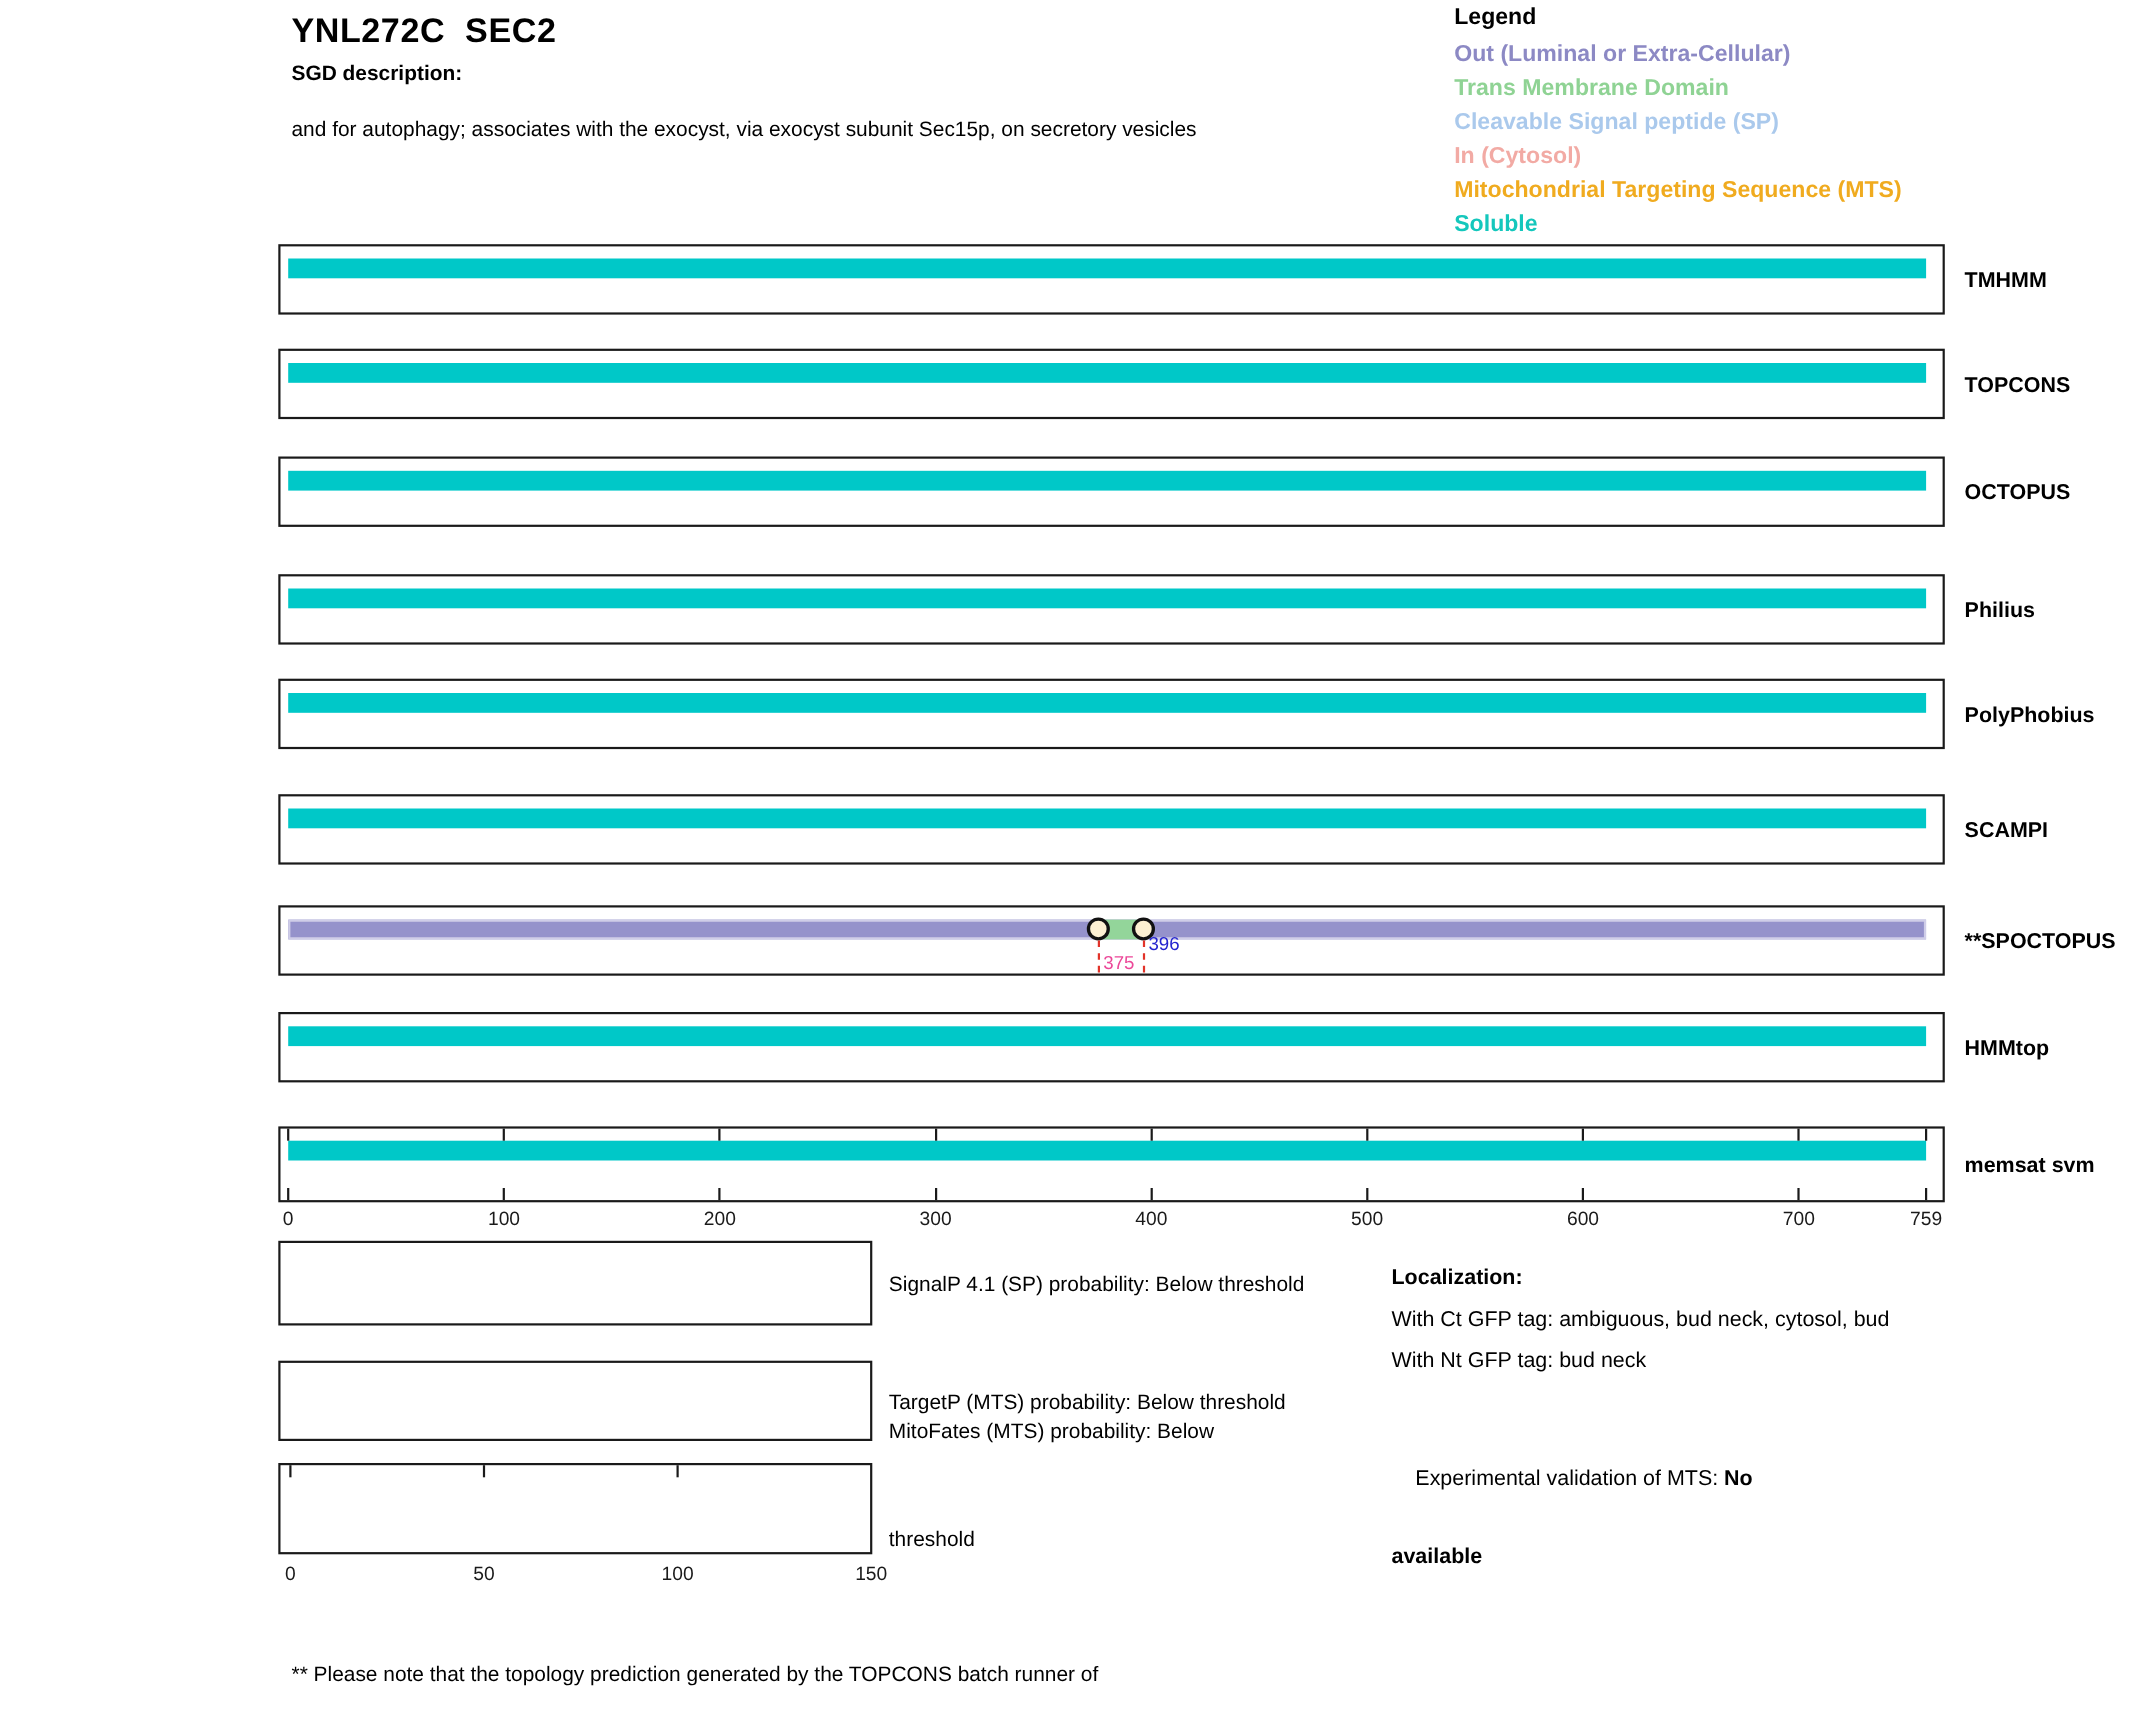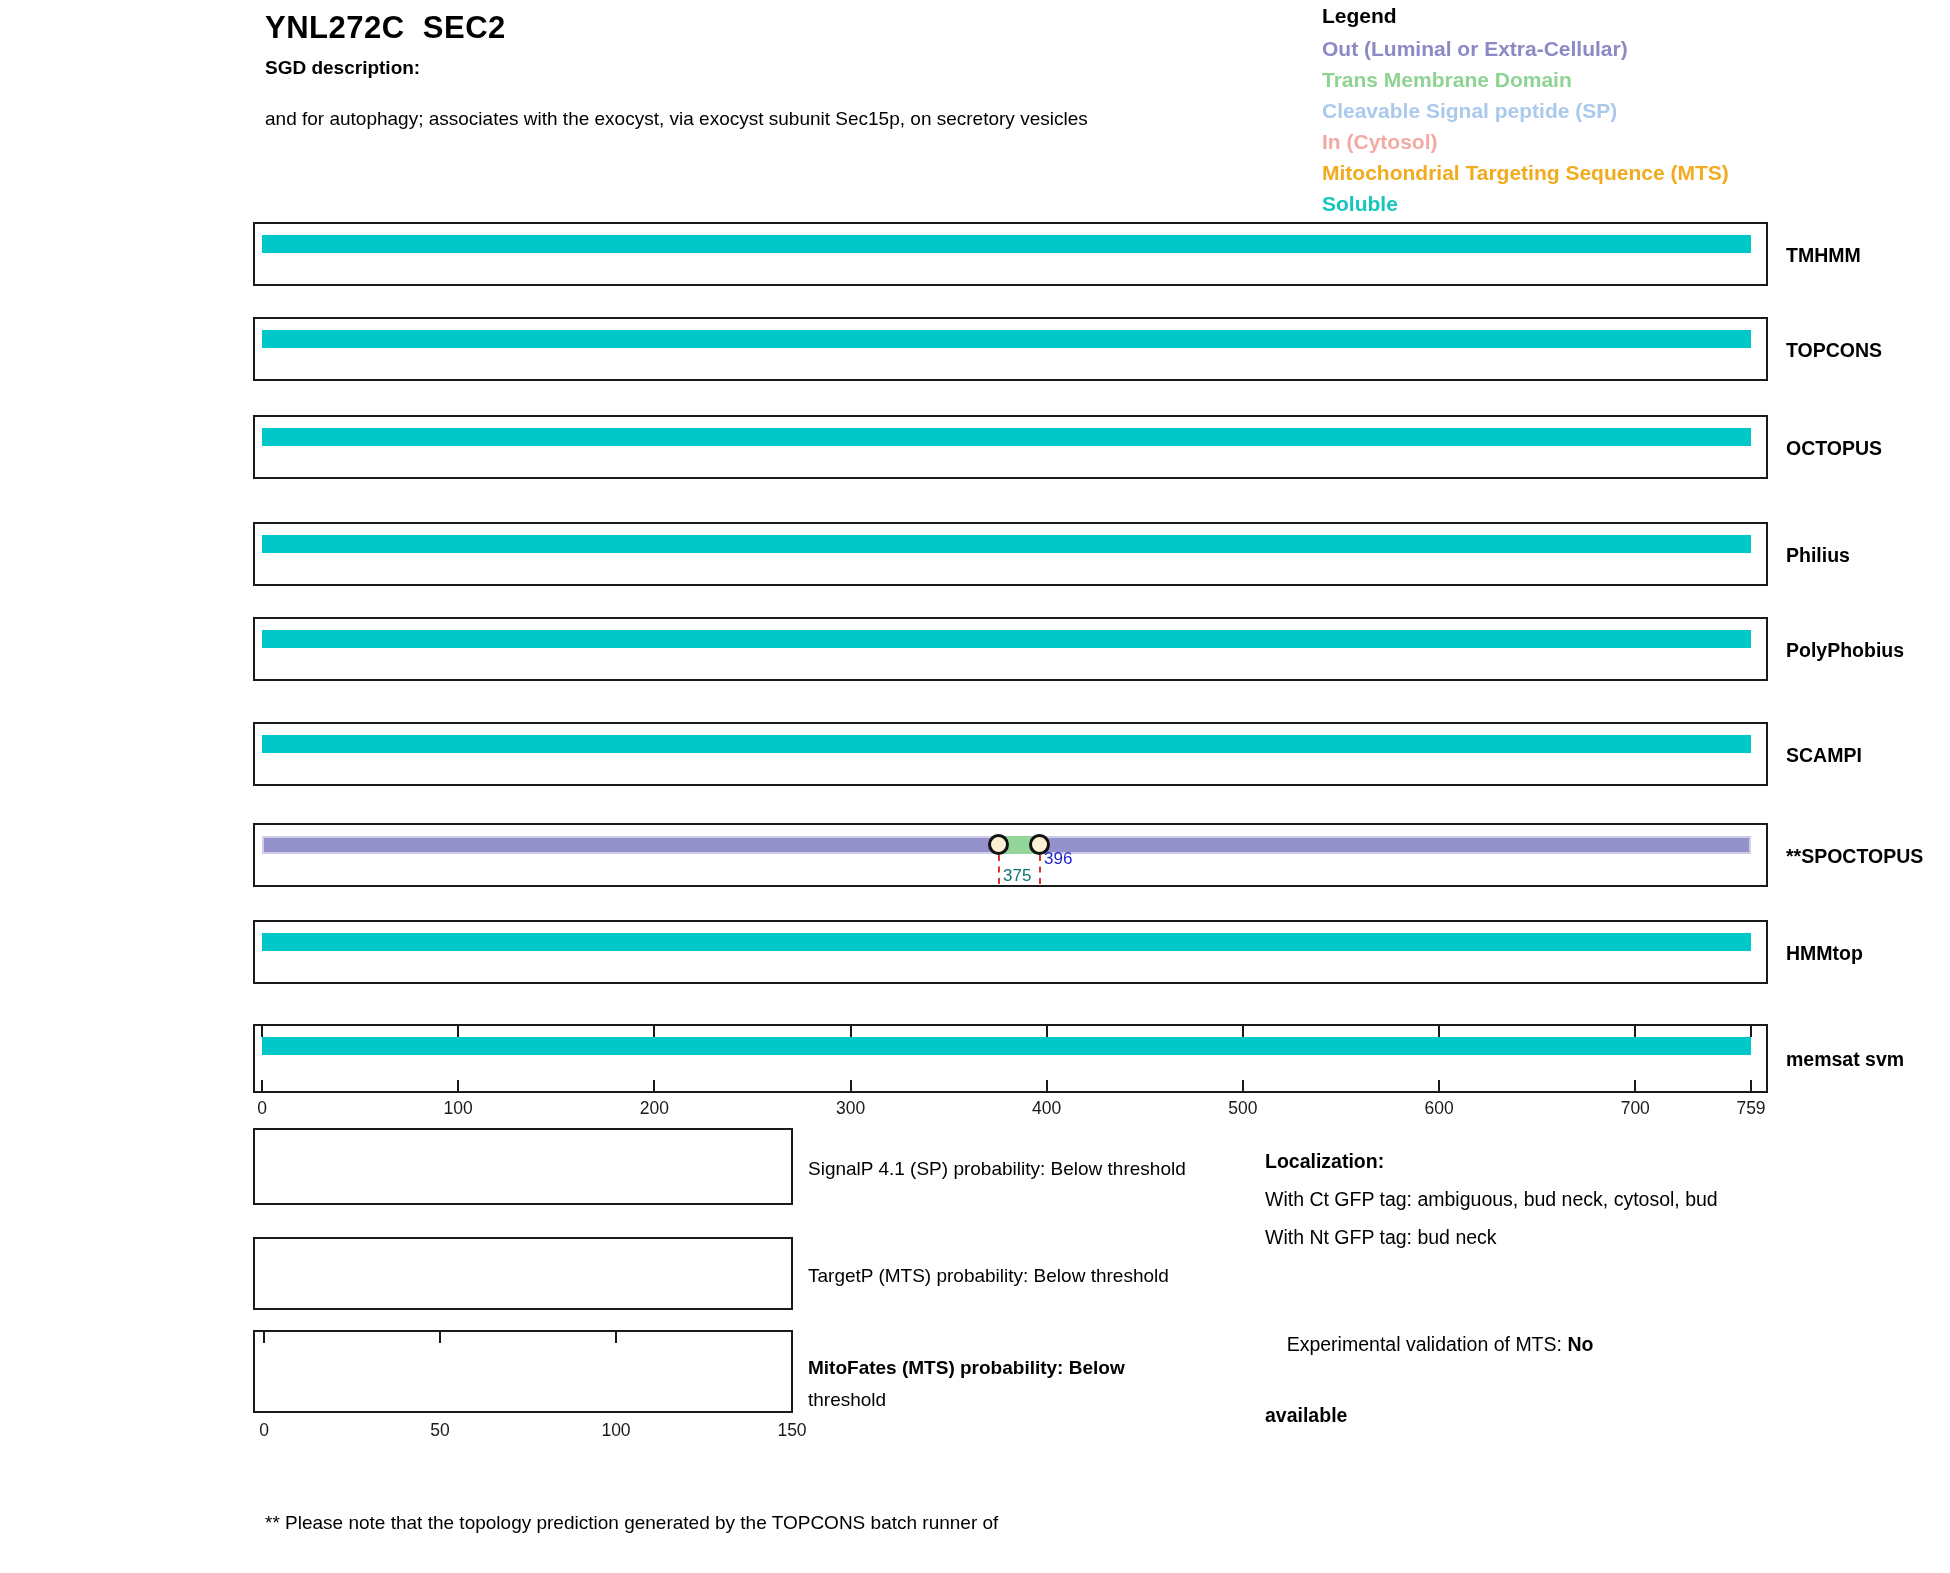--- a/index.html
+++ b/index.html
@@ -85,21 +85,21 @@
   </div>
   <div class="track-label" style="top:744px;">SCAMPI</div>
 
   <div class="track-box" style="top:823px;">
     <div class="bar bar-out" style="background: rgb(149, 146, 203);"></div>
     <div class="tm-seg" style="left: 742px; width: 43px; background: rgb(147, 213, 154);"></div>
     <div class="tm-circle" style="left: 733px; top: 9px; background: rgb(252, 240, 210);"></div>
     <div class="tm-circle" style="left: 774px; top: 9px; background: rgb(252, 240, 210);"></div>
     <div class="tm-line" style="left:743px;top:30px;height:29px;"></div>
     <div class="tm-line" style="left:784px;top:30px;height:29px;"></div>
-    <div class="tm-num" style="left: 748px; top: 41px; color: #0f766e;">375</div>
+    <div class="tm-num" style="left: 748px; top: 41px; color: #ec4899;">375</div>
     <div class="tm-num" style="left: 789px; top: 24px; color: rgb(36, 36, 207);">396</div>
   </div>
   <div class="track-label" style="top:845px;">**SPOCTOPUS</div>
 
   <div class="track-box" style="top:920px;">
     <div class="bar" style="background: rgb(0, 200, 200);"></div>
   </div>
   <div class="track-label" style="top:942px;text-align:right;">HMMtop</div>
 
   <div class="track-box" id="memsat-box" style="top:1024px;height:69px;">
@@ -141,21 +141,21 @@
   <div class="plot-caption" style="top:1153px;">SignalP 4.1 (SP) probability: Below threshold</div>
 
   <div class="small-box" style="top:1237px;height:73px;"></div>
   <div class="plot-caption" style="top:1260px;">TargetP (MTS) probability: Below threshold</div>
 
   <div class="small-box" id="mito-box" style="top:1330px;height:83px;">
       <div class="tick tick-top" style="left: 9px;"></div>
       <div class="tick tick-top" style="left: 185px;"></div>
       <div class="tick tick-top" style="left: 361px;"></div>
     </div>
-  <div class="plot-caption" style="top:1352px;font-weight:bold;">MitoFates (MTS) probability: Below</div>
+  <div class="plot-caption" style="top:1286px;">MitoFates (MTS) probability: Below</div>
   <div class="plot-caption" style="top:1384px;">threshold</div>
   <div class="abs" id="mito-axis" style="left:255px;top:1420px;width:540px;height:24px;">
       <span class="axis-label" style="left: 9px;">0</span>
       <span class="axis-label" style="left: 185px;">50</span>
       <span class="axis-label" style="left: 361px;">100</span>
       <span class="axis-label" style="left: 537px;">150</span>
     </div>
 
   <div class="rt-line bold" style="top:1150px;">Localization:</div>
   <div class="rt-line" style="top:1188px;">With Ct GFP tag: ambiguous, bud neck, cytosol, bud</div>

